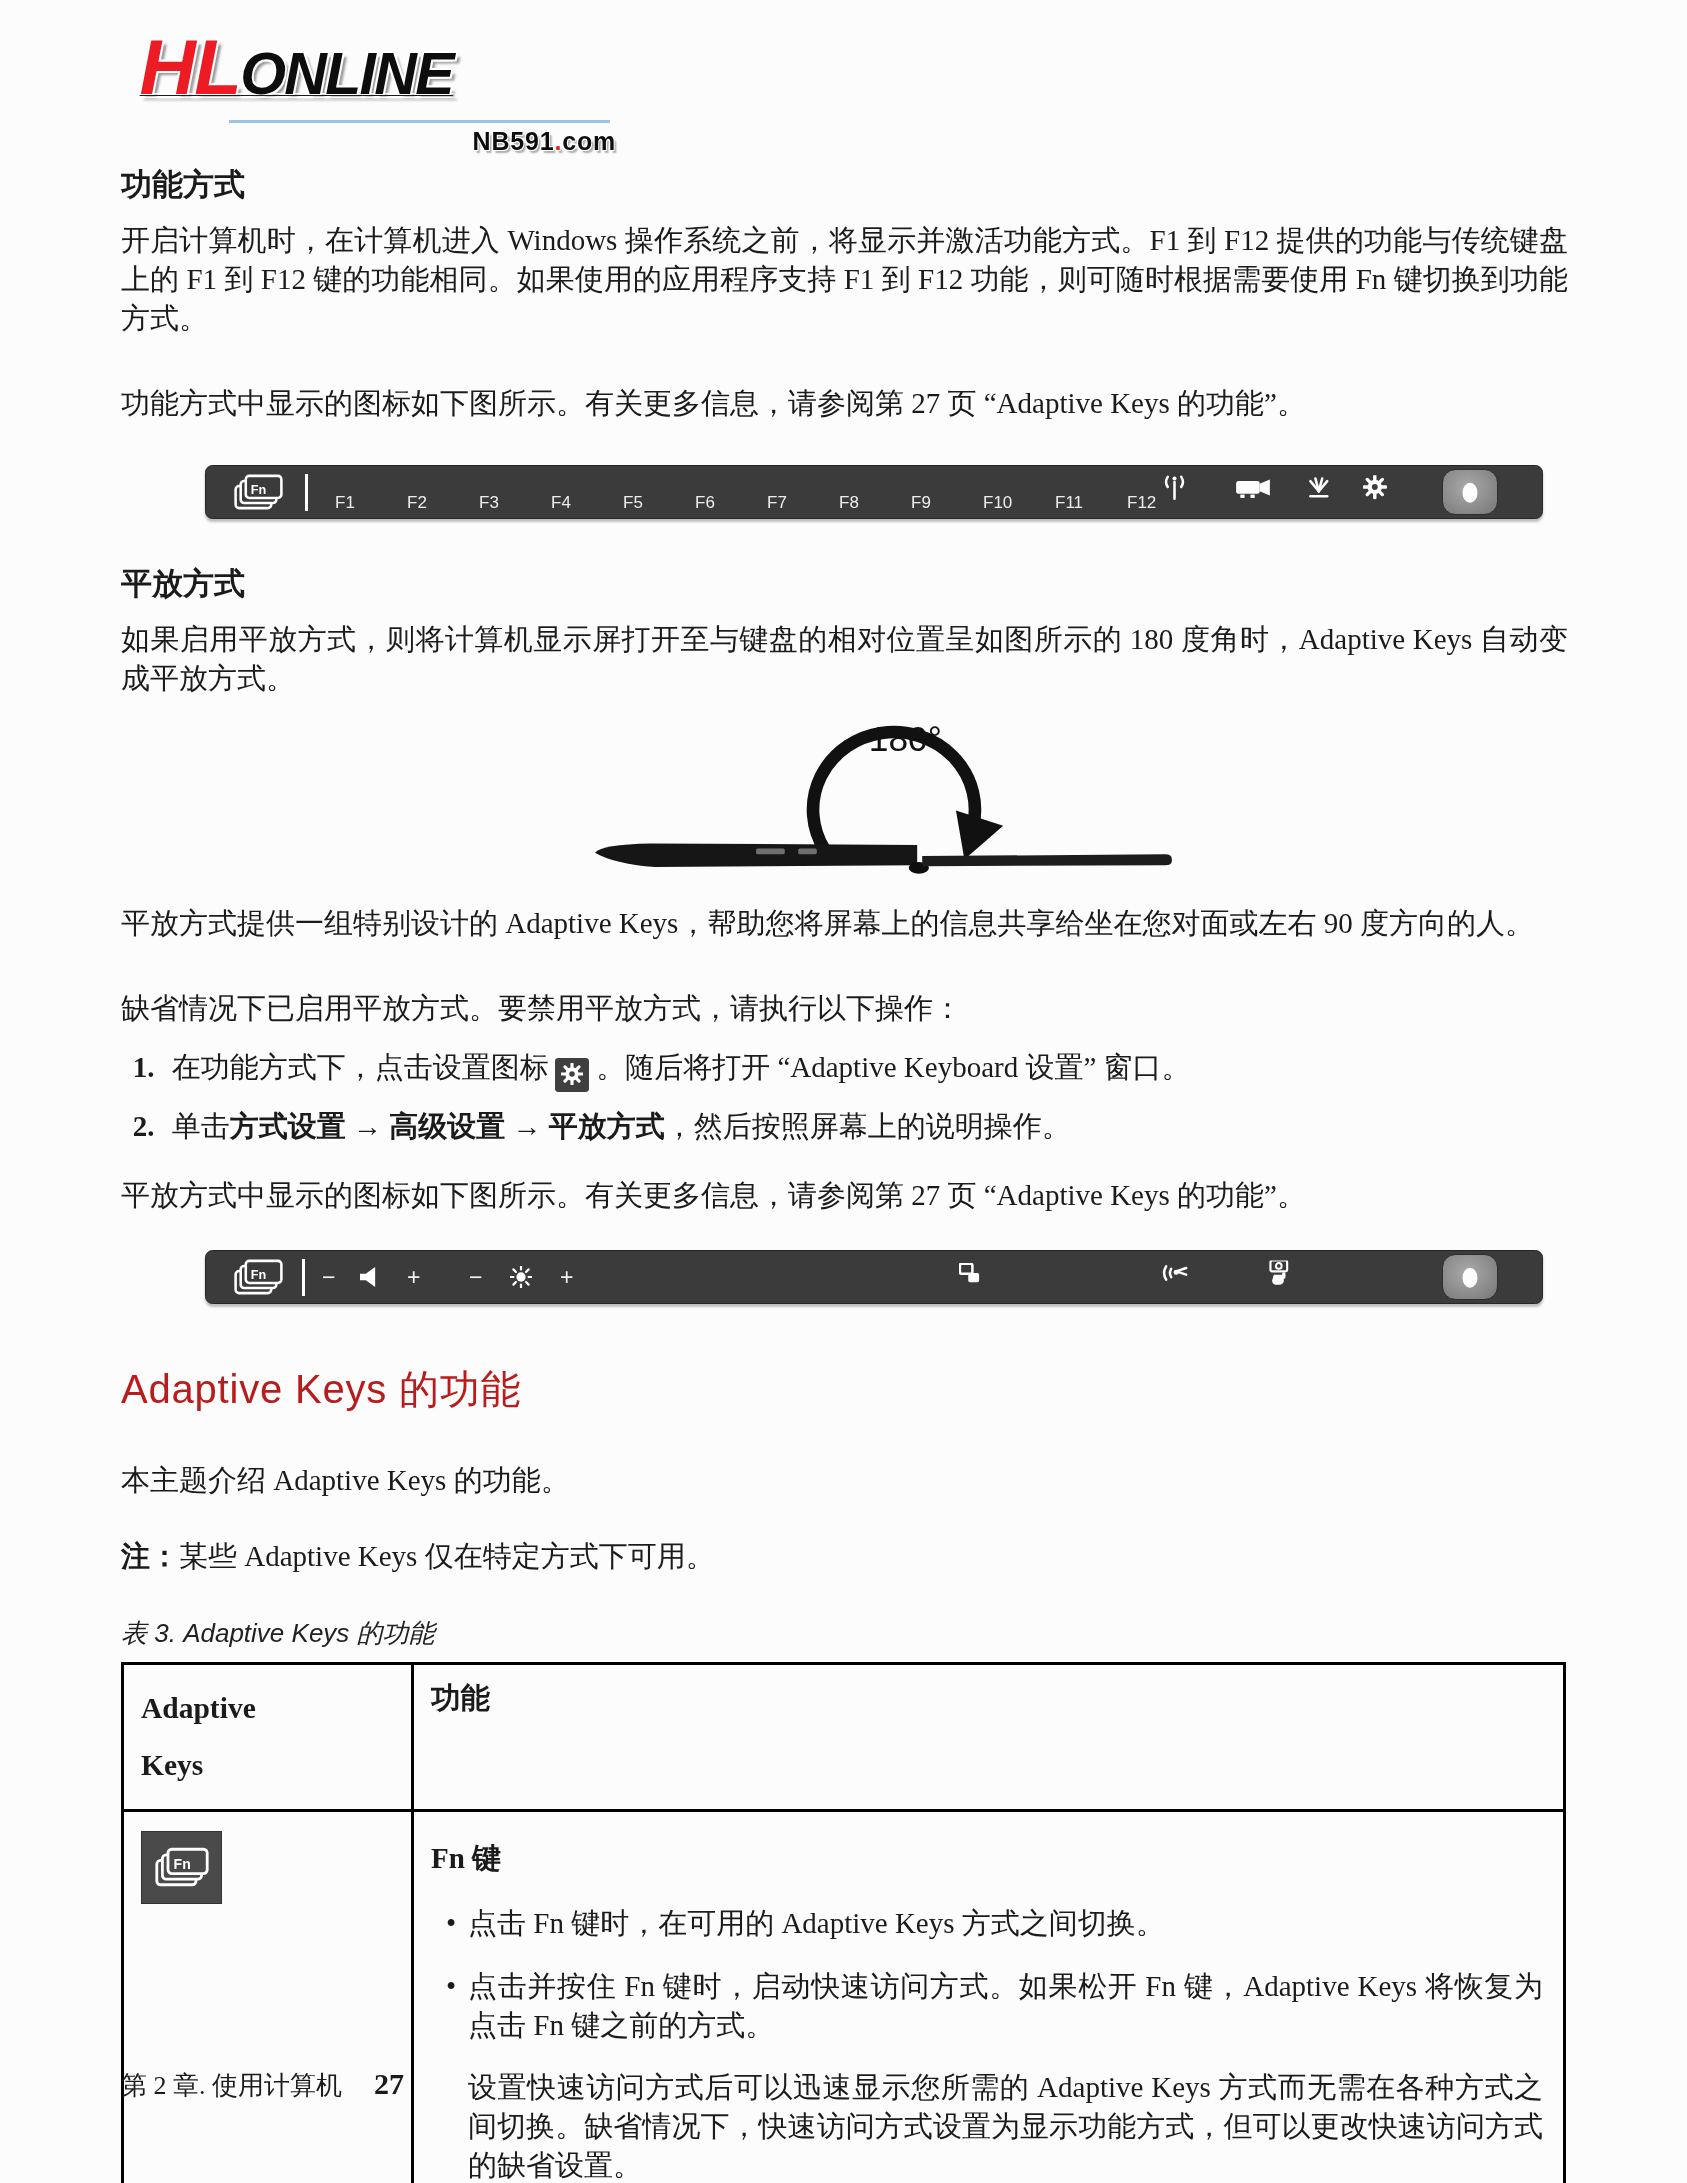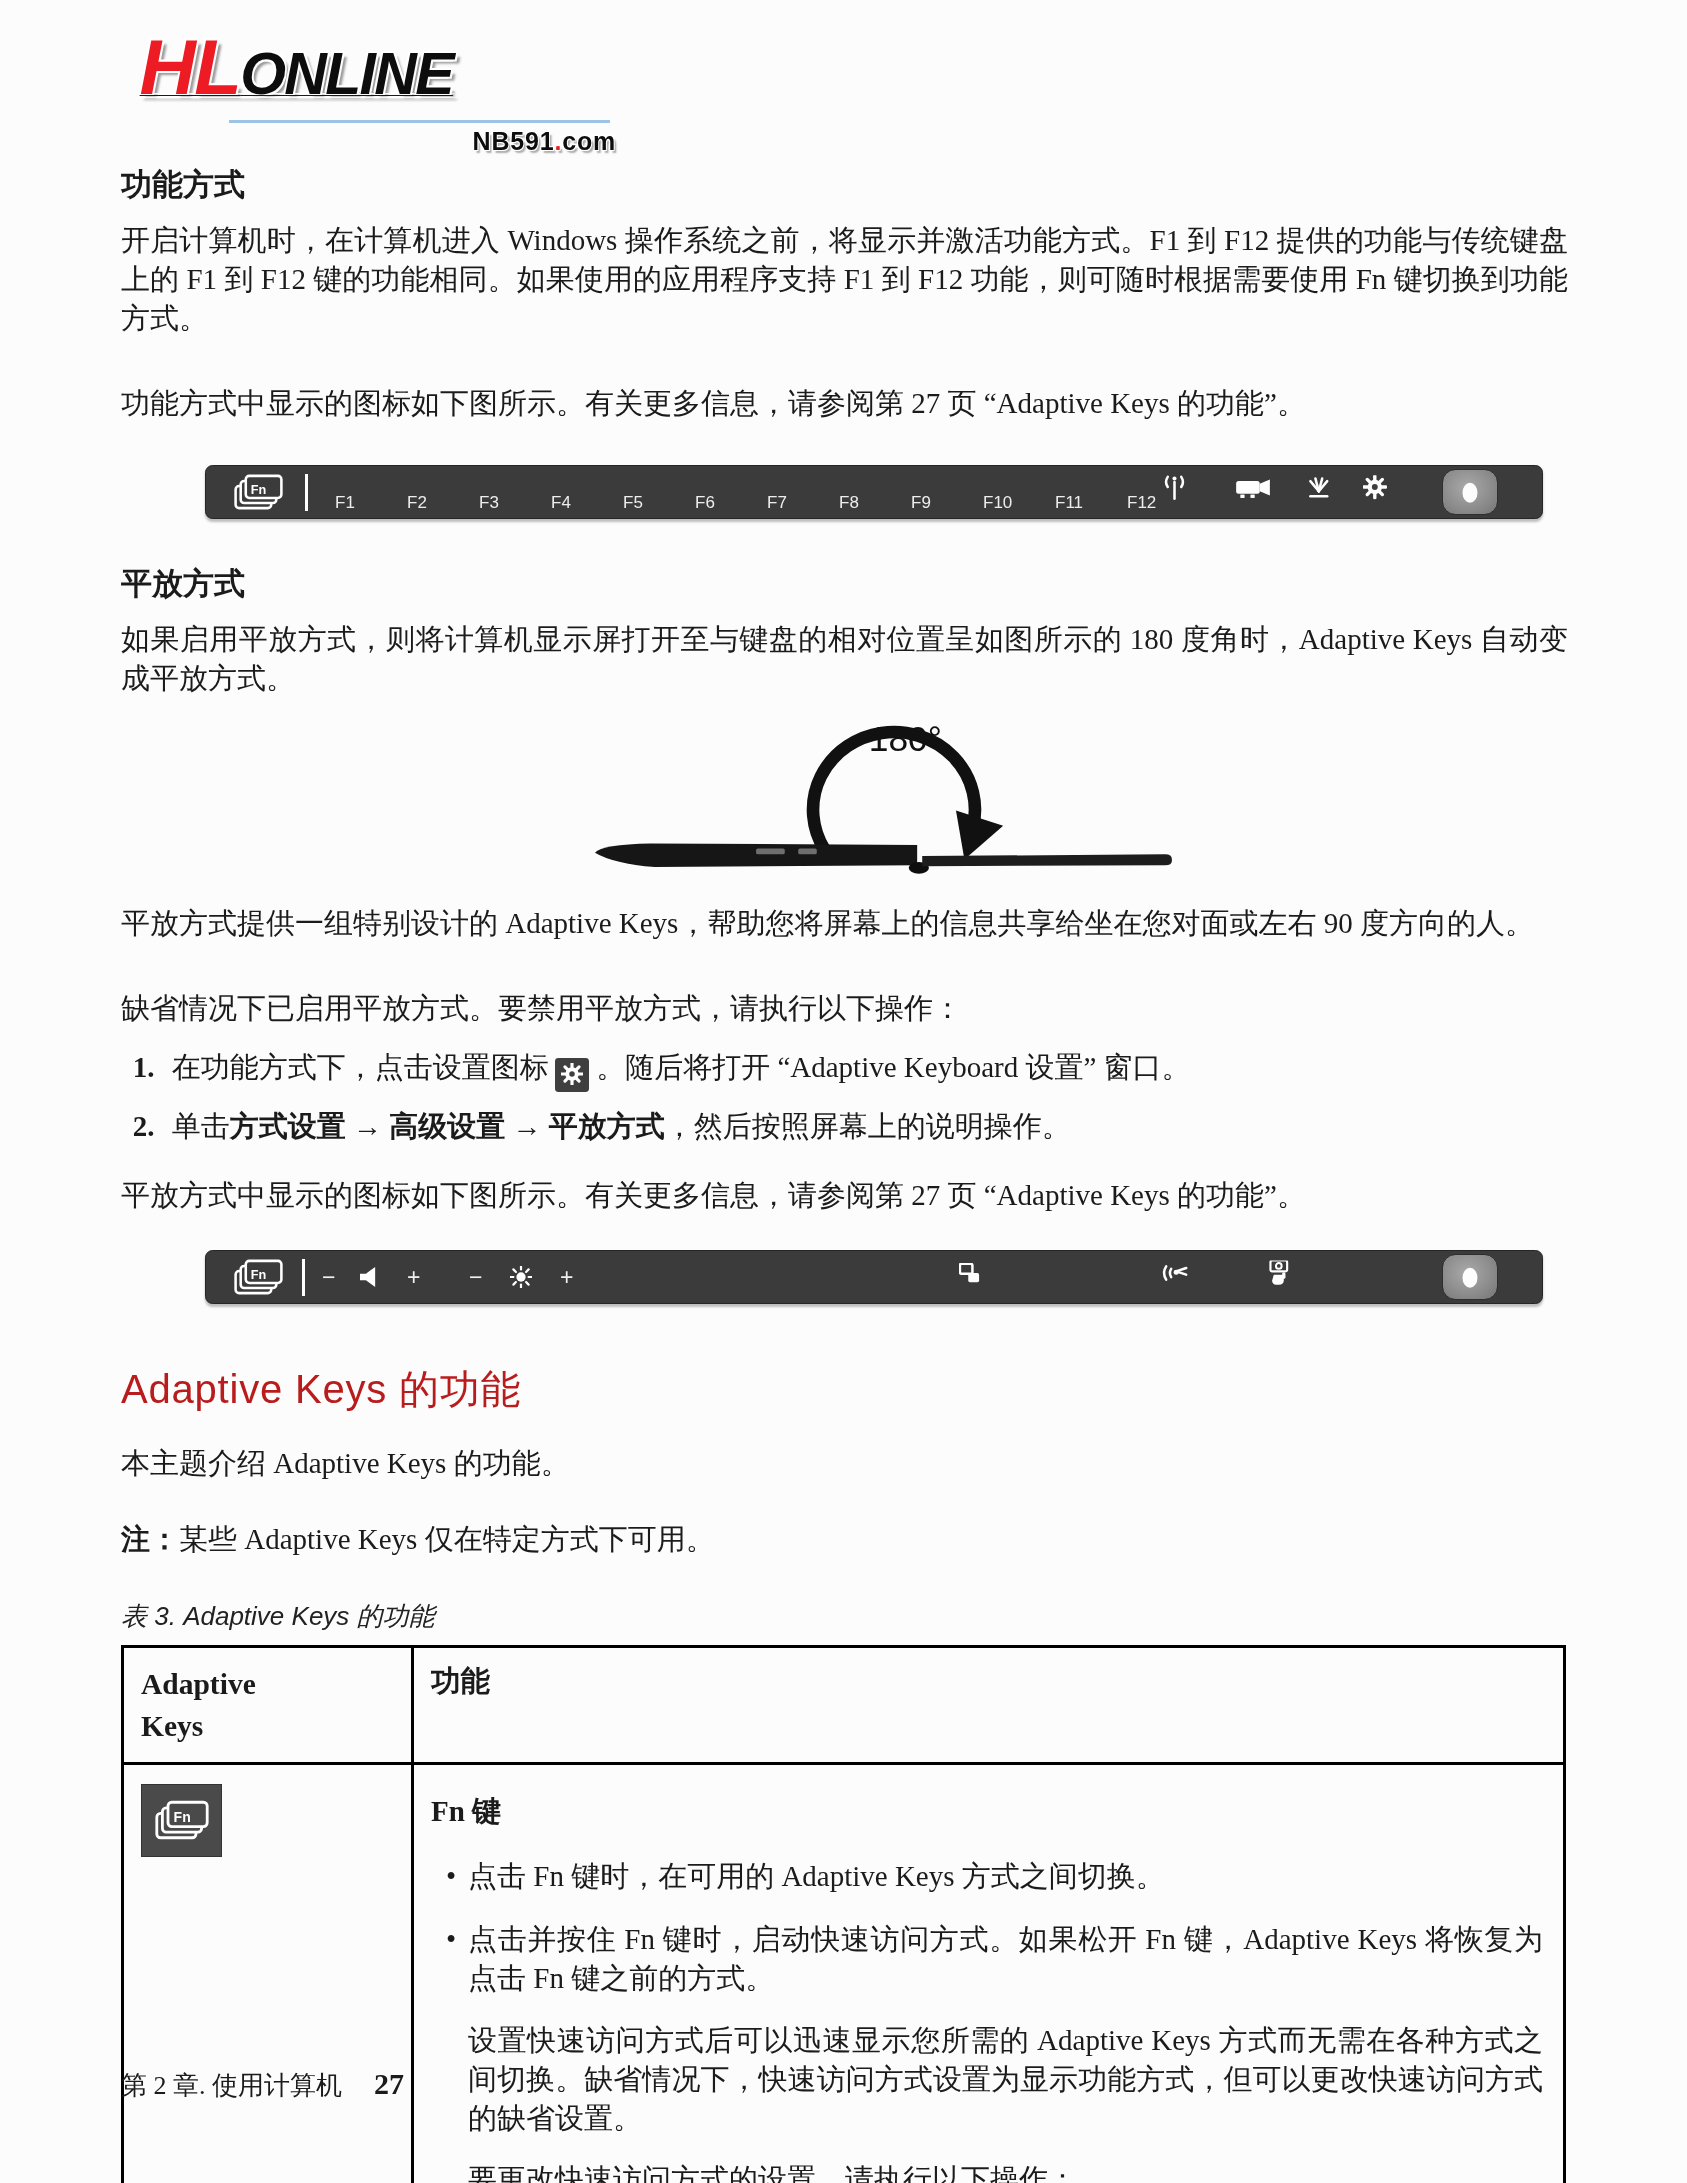--- a/index.html
+++ b/index.html
@@ -60,21 +60,21 @@
     font-size:40px; color:#b91c1c; letter-spacing:0.8px; }
   .note-label { font-weight:bold; }
 
   
   .tcaption { margin-top:40px; font-style:italic; font-size:26px;
     font-family:"Liberation Sans", sans-serif; color:#222; }
   table.ak-table { margin-top:11.8px; width:1445px; border-collapse:collapse; font-size:29px; }
   table.ak-table th, table.ak-table td { border:3.4px solid #000; vertical-align:top; text-align:left; }
   th.c1, td.c1 { width:290px; padding:15px 17px; }
   th.c2, td.c2 { padding:13.5px 20px 25px 17px; }
-  th .hdr1 { display:inline-block; max-width:169px; font-size:29.5px; line-height:42px; }
+  th .hdr1 { display:inline-block; max-width:169px; font-size:29.5px; line-height:57px; }
   th .hdr2 { font-size:29.5px; }
   .fn-chip { width:81px; height:73px; background:#4a4a4a; border:0.8px solid #333;
     display:flex; align-items:center; justify-content:center; margin-top:3.4px; }
   .row-title { font-weight:bold; margin-top:13px; }
   ul.fn-list { margin:25px 0 0 15px; list-style:none; }
   ul.fn-list li { position:relative; padding-left:22px; margin-bottom:23.6px;
     line-height:39px; text-align:justify; }
   ul.fn-list li::before { content:"•"; position:absolute; left:0; top:0; font-size:29px; }
   .cell-para { margin:5px 0 0 37px; line-height:39px; text-align:justify; }
   .cell-para2 { margin:22px 0 0 37px; line-height:39px; }
@@ -267,21 +267,21 @@
         <use href="#i-gesture"></use>
       </svg>
     <svg class="sicon" style="right:251px" width="23.6" height="25" viewBox="0 0 28 30">
         <use href="#i-camhand"></use>
       </svg>
     <div class="launch-btn"></div>
   </div>
 
   
   <h1 class="ak">Adaptive Keys 的功能</h1>
-  <p class="body" style="margin-top:27px">本主题介绍 Adaptive Keys 的功能。</p>
+  <p class="body" style="margin-top:44px">本主题介绍 Adaptive Keys 的功能。</p>
   <p class="body" style="margin-top:37px"><span class="note-label">注：</span><span>某些 Adaptive Keys 仅在特定方式下可用。</span></p>
 
   
   <div class="tcaption">表 3. Adaptive Keys 的功能</div>
   <table class="ak-table">
     <tbody>
         <tr>
       <th class="c1"><span class="hdr1">Adaptive Keys</span></th>
       <th class="c2"><span class="hdr2">功能</span></th>
     </tr>

